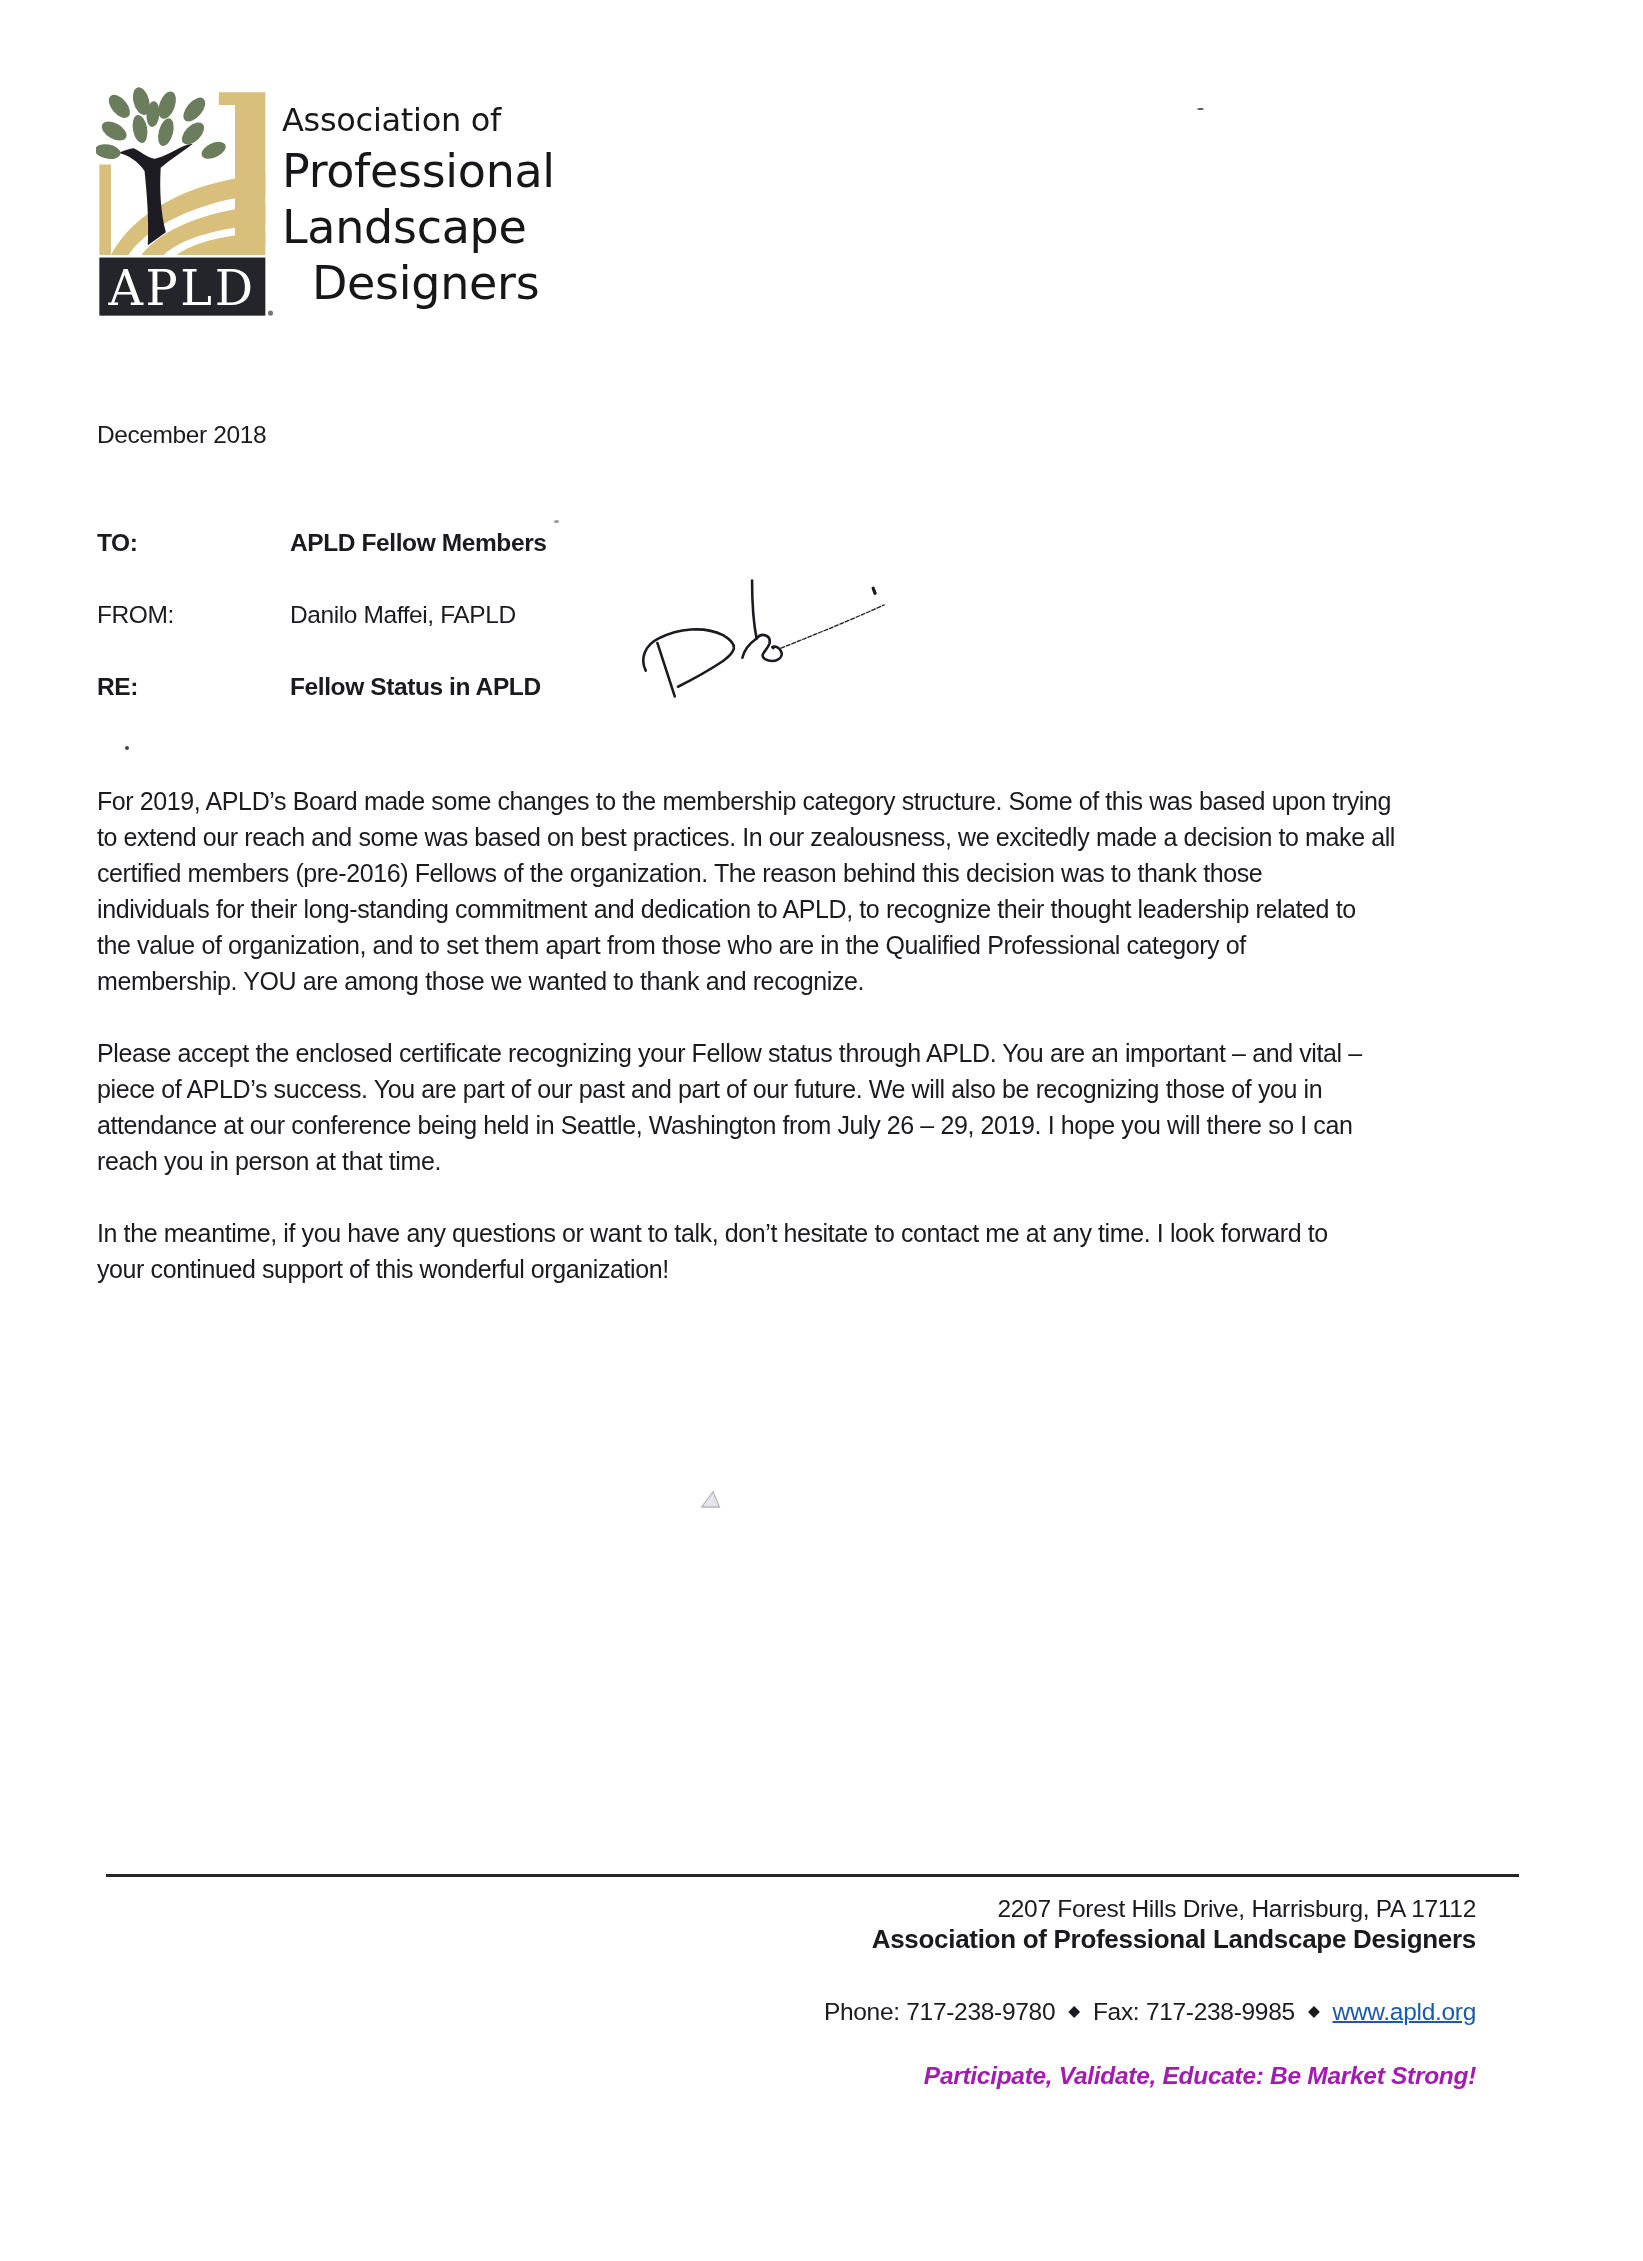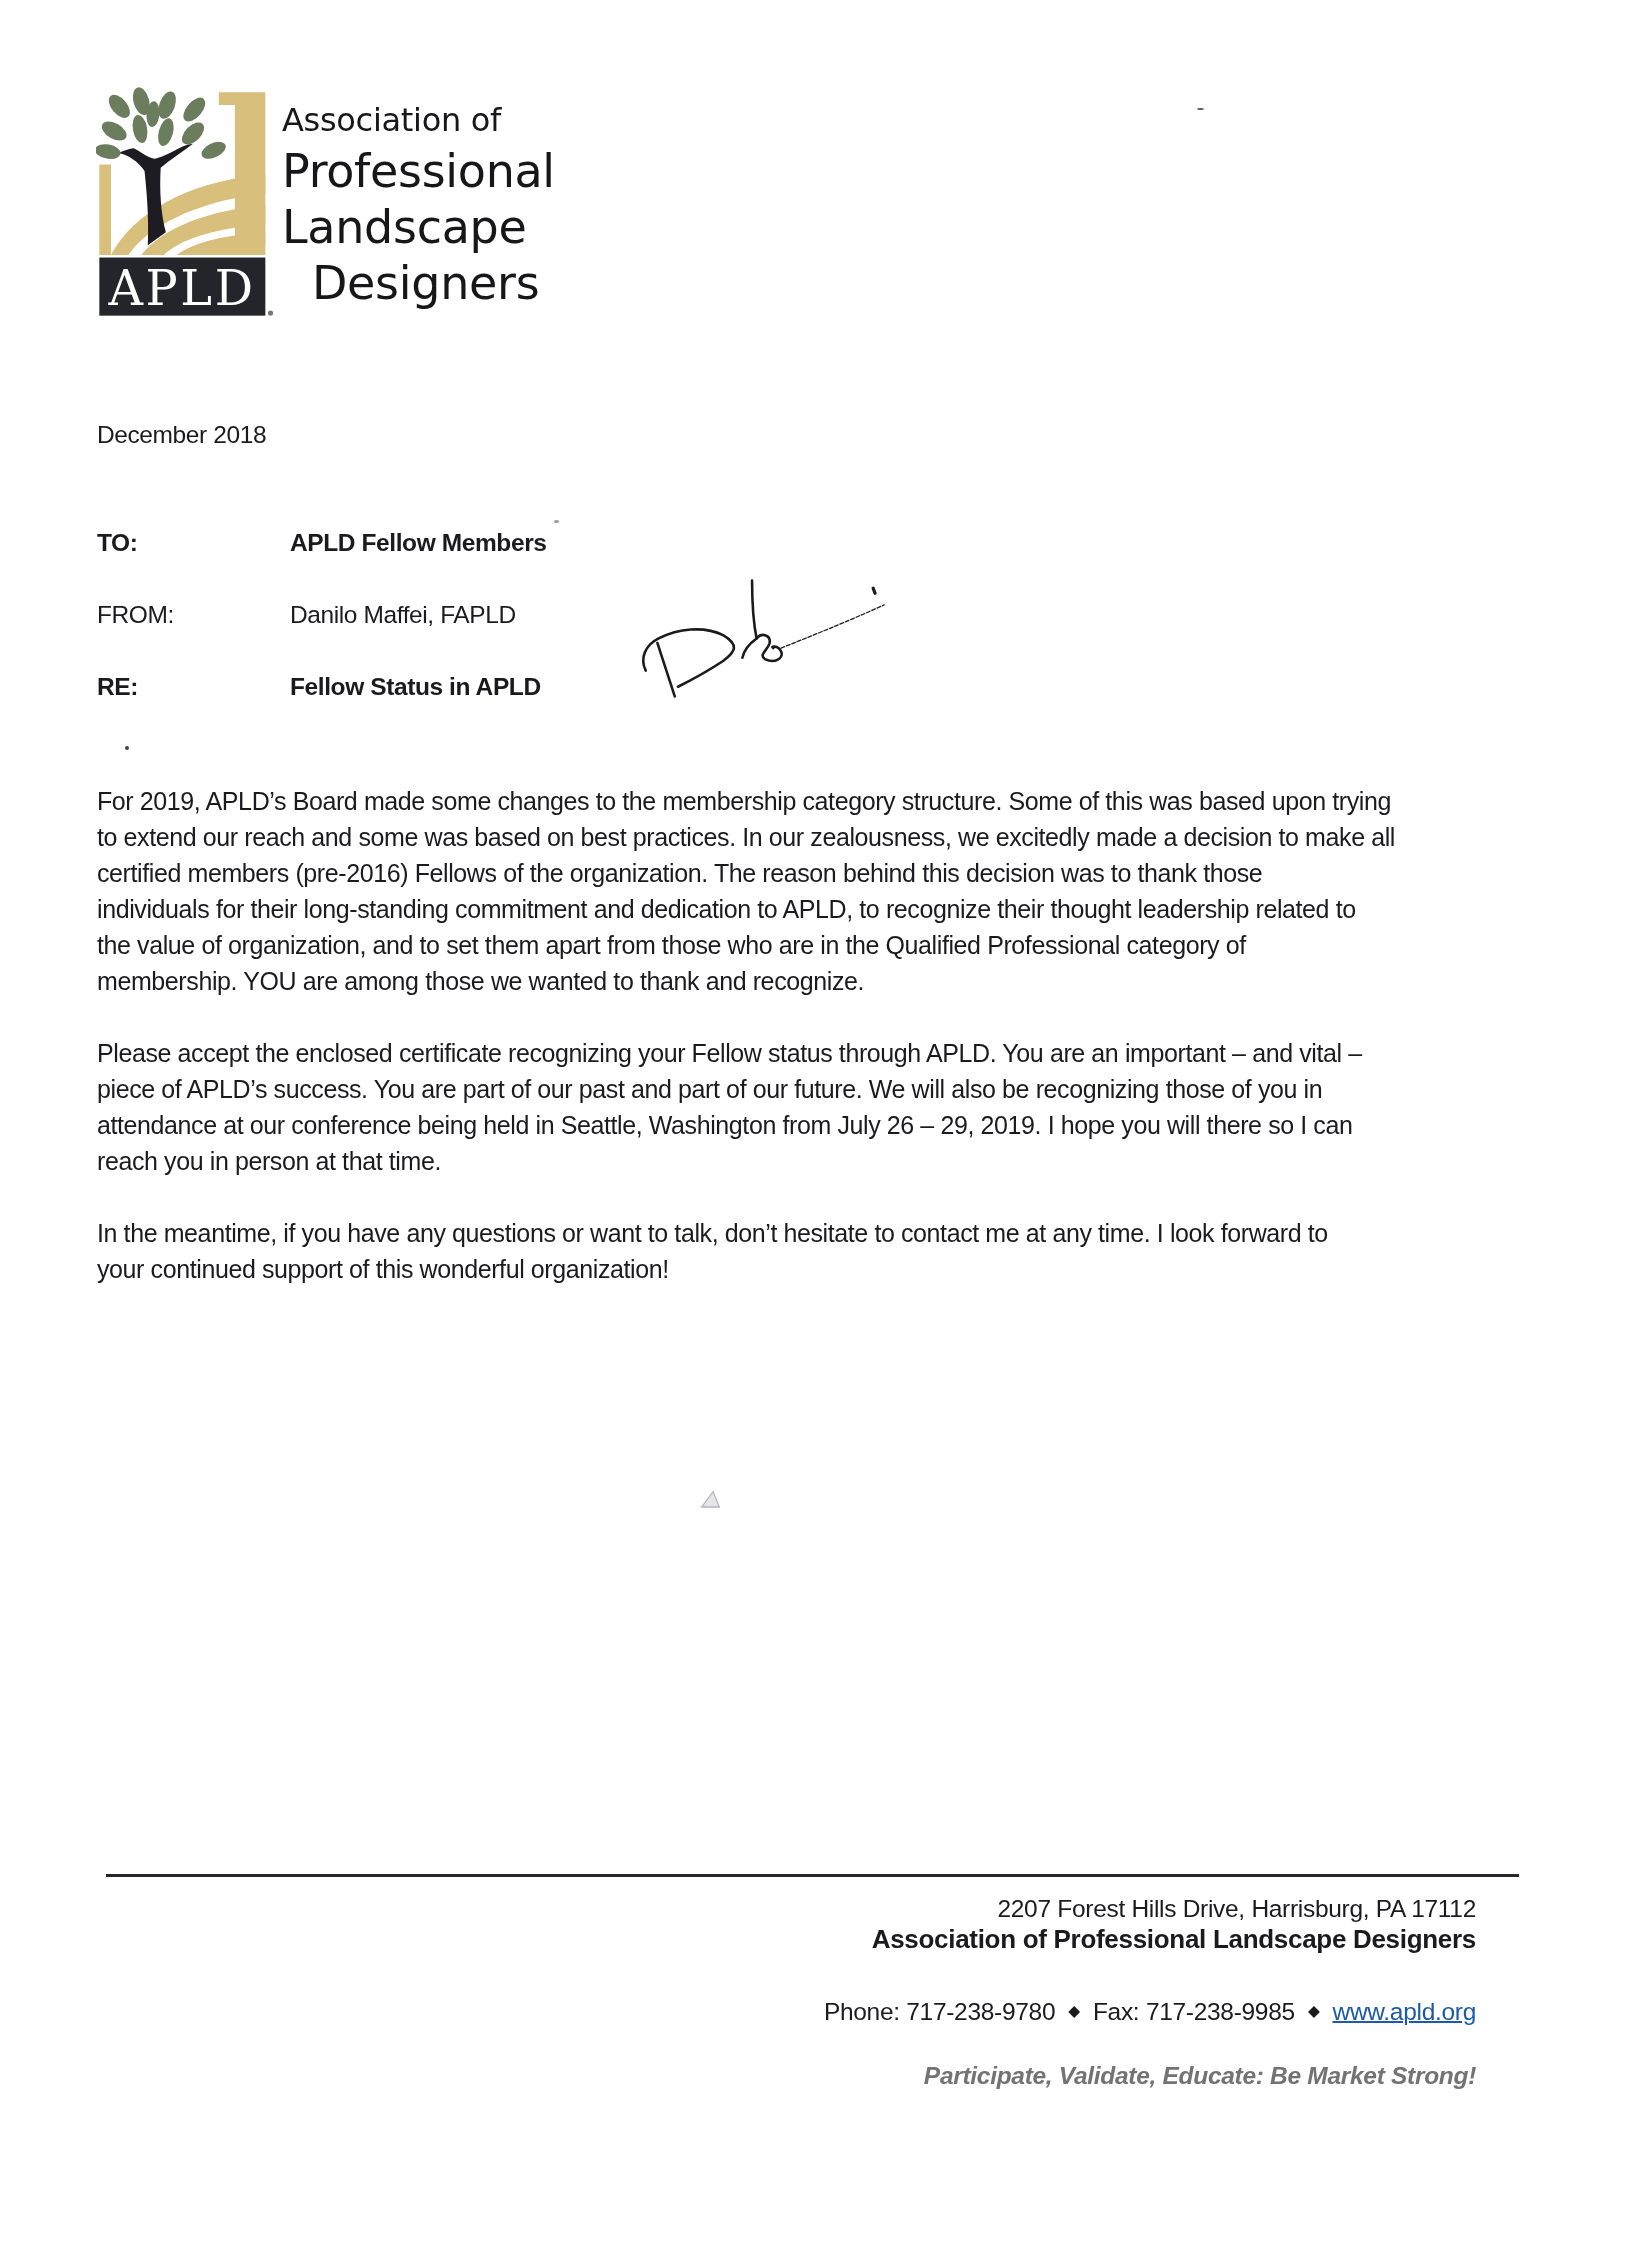--- a/index.html
+++ b/index.html
@@ -35,21 +35,21 @@
   .line { display: block; white-space: nowrap; }
 
   
   #footer-rule { left: 106px; top: 1874px; width: 1413px; height: 3.2px; background: #26262c; }
   .foot { left: 0; width: 1476px; text-align: right; white-space: nowrap; letter-spacing: -0.3px; }
   #foot-org { top: 1924px; font-size: 26px; font-weight: bold; }
   #foot-addr { top: 1895px; font-size: 24.5px; }
   #foot-contact { top: 1998px; font-size: 24.5px; }
   .diamond { font-size: 15.5px; vertical-align: 3.9px; margin: 0 6.5px; }
   #foot-link { color: #1b5aa8; text-decoration: underline; text-decoration-thickness: 1.9px; }
-  #foot-tag { top: 2062px; font-size: 24.5px; font-weight: bold; font-style: italic; color: #737373; }
+  #foot-tag { top: 2062px; font-size: 24.5px; font-weight: bold; font-style: italic; color: #a21caf; }
 
   .speck { position: absolute; background: #9a9aa0; border-radius: 50%; }
 </style>
 </head>
 <body>
 
 <div id="logo" class="abs">
   <svg id="logo-mark" viewBox="0 0 300 370">
 
     <path d="M190 8 H262 V245 L215 245 L215 28 L190 28 Z" fill="#d9bf7c"></path>

